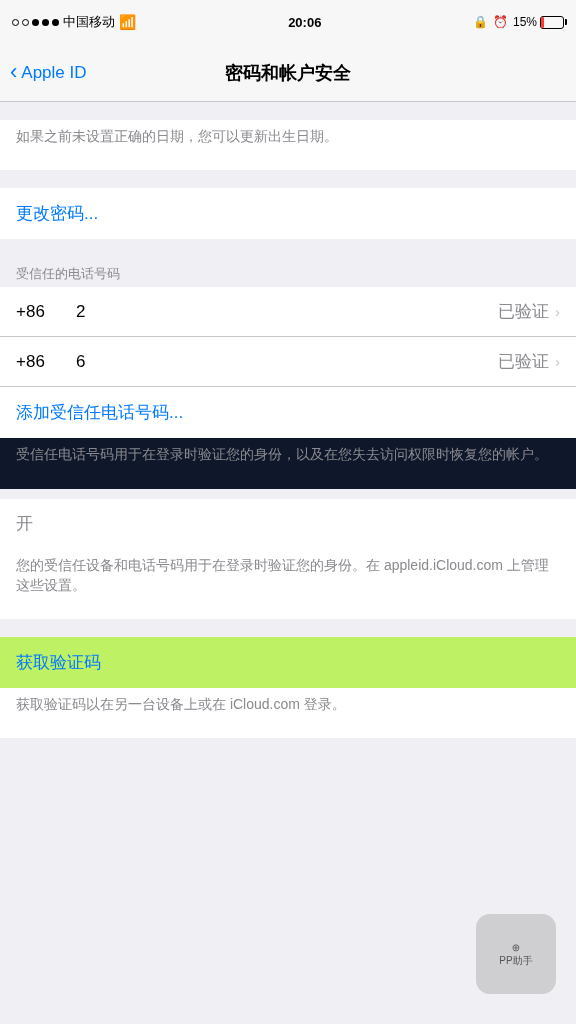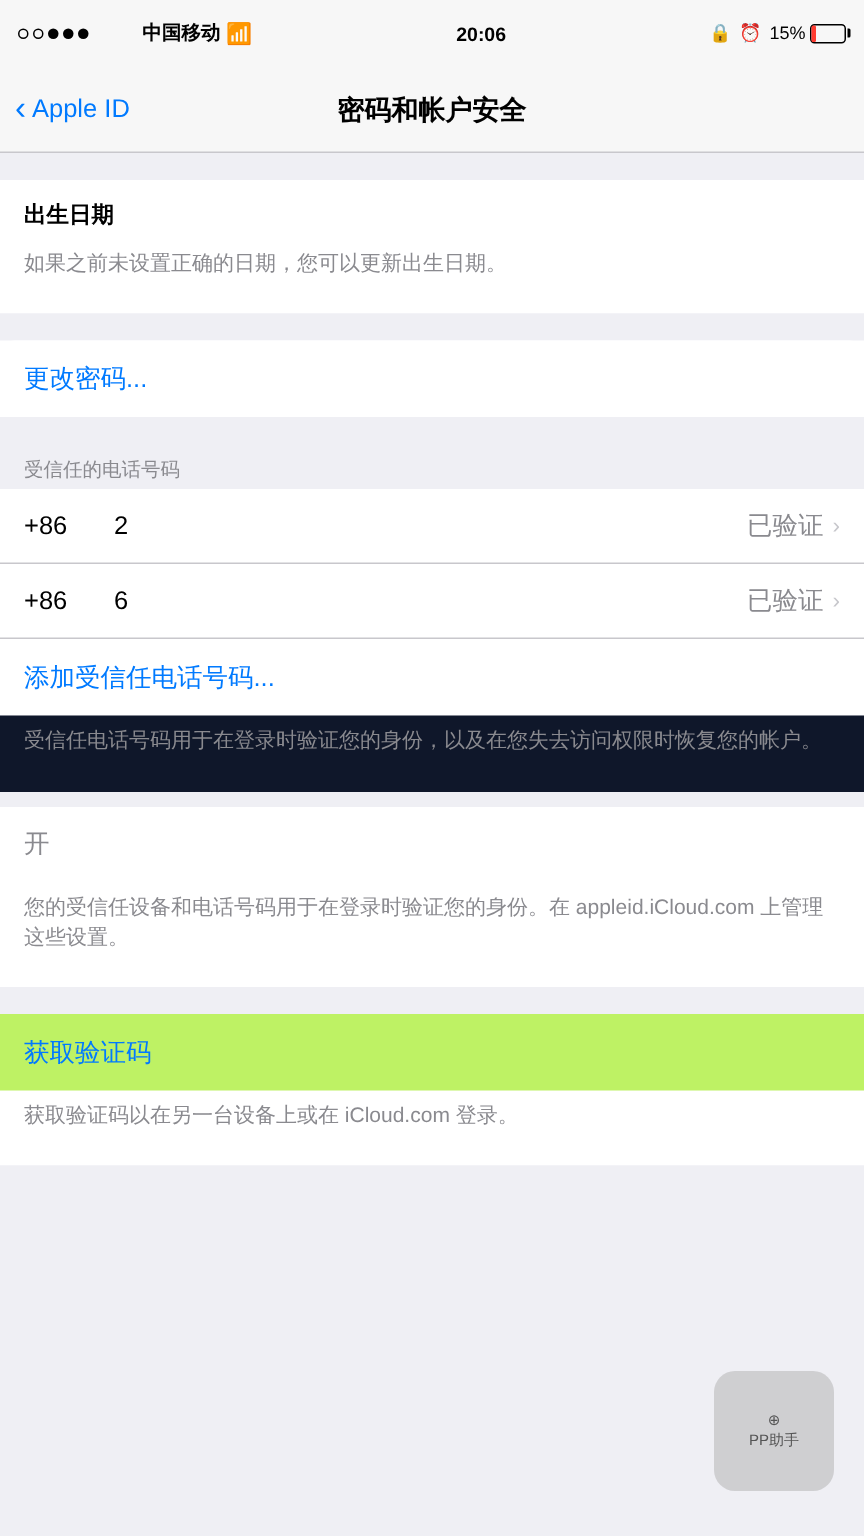--- a/index.html
+++ b/index.html
@@ -31,21 +31,21 @@
     }
     .signal-dots {
       display: flex; gap: 3px;
     }
     .dot {
       width: 7px; height: 7px; border-radius: 50%;
       background: #000;
     }
     .dot.empty { background: transparent; border: 1.5px solid #000; }
     .wifi-icon { font-size: 14px; }
-    .carrier { font-size: 13px; font-weight: 700; margin-left: 32px; }
+    .carrier { font-size: 13px; font-weight: 400; }
     .status-center { font-size: 13px; font-weight: 600; }
     .status-right {
       display: flex; align-items: center; gap: 5px; font-size: 12px;
     }
     .battery-area { display: flex; align-items: center; gap: 3px; }
     .battery-box {
       width: 24px; height: 13px; border: 1.5px solid #000; border-radius: 3px;
       position: relative; display: flex; align-items: center;
     }
     .battery-box::after {
@@ -255,21 +255,20 @@
     <span>Apple ID</span>
   </div>
   <span class="nav-title">密码和帐户安全</span>
 </div>
 
 <div class="content">
 
   <div class="section-gap"></div>
 
   <div class="section">
-    <div class="section-header">出生日期</div>
     <div class="section-subtext">如果之前未设置正确的日期，您可以更新出生日期。</div>
   </div>
 
   <div class="section-gap"></div>
 
   <div class="section">
     <div class="section-item">
       <span class="item-link">更改密码...</span>
     </div>
   </div>

